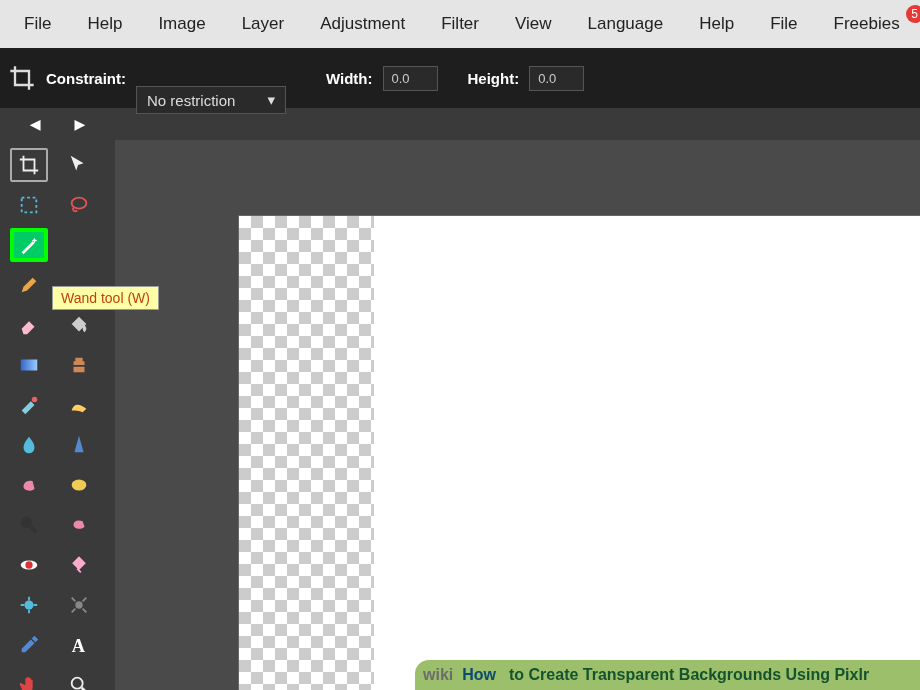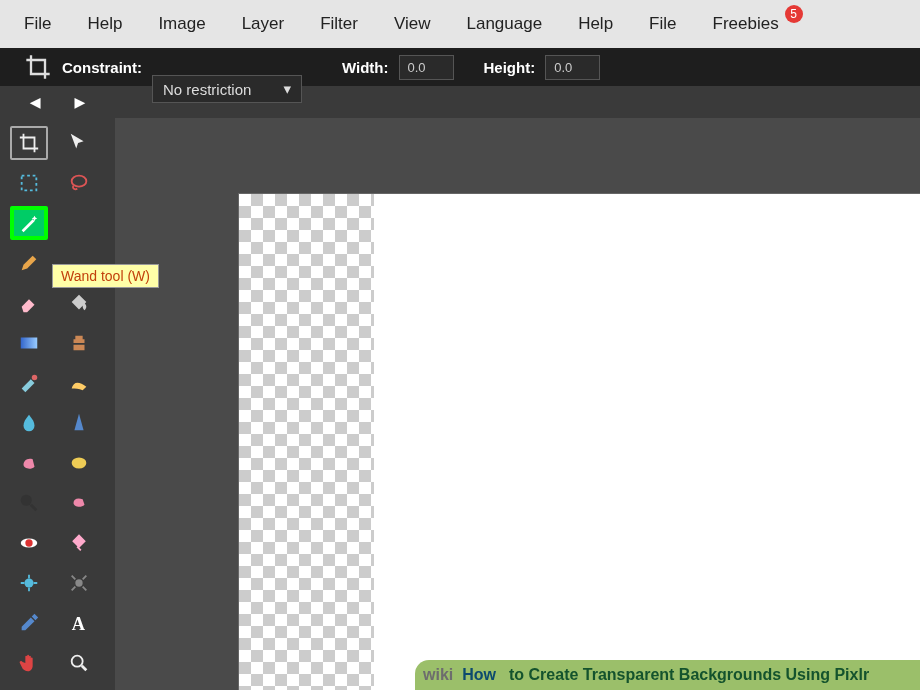--- a/index.html
+++ b/index.html
@@ -36,24 +36,24 @@
     border-radius: 50%;
     width: 18px;
     height: 18px;
     font-size: 12px;
     display: flex;
     align-items: center;
     justify-content: center;
   }
   .optionsbar {
     background: #1e1e1e;
-    height: 38px;
-    display: flex;
-    align-items: center;
-    padding: 0 24px;
+    height: 60px;
+    display: flex;
+    align-items: center;
+    padding: 0 8px;
     gap: 10px;
     color: #fff;
   }
   .optionsbar .tool-ico {
     width: 28px;
     height: 28px;
     display: flex;
     align-items: center;
     justify-content: center;
   }
@@ -206,20 +206,21 @@
   .watermark .rest { color: #14532d; font-weight: 600;}
 </style>
 </head>
 <body>
 
 <div class="menubar">
   <div class="menubar-item">File</div>
   <div class="menubar-item">Help</div>
   <div class="menubar-item">Image</div>
   <div class="menubar-item">Layer</div>
+  <div class="menubar-item">Adjustment</div>
   <div class="menubar-item">Filter</div>
   <div class="menubar-item">View</div>
   <div class="menubar-item">Language</div>
   <div class="menubar-item">Help</div>
   <div class="menubar-item">File</div>
   <div class="menubar-item freebies" data-badge="5">Freebies</div>
 </div>
 
 <div class="optionsbar">
   <div class="tool-ico">

